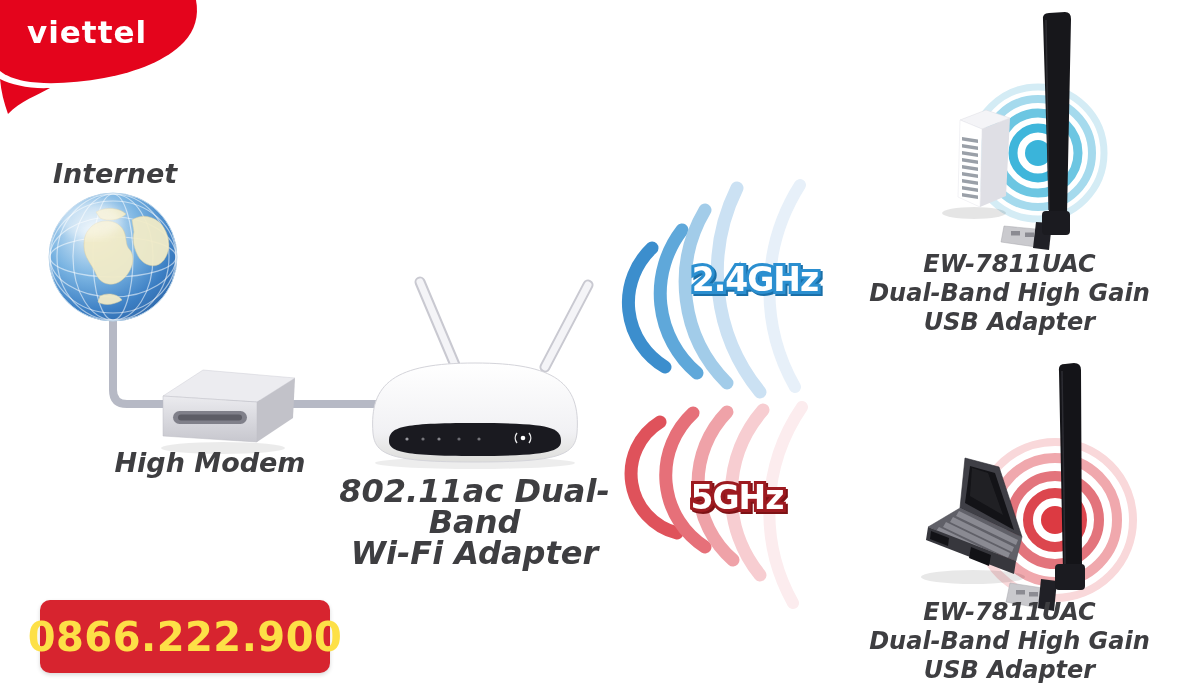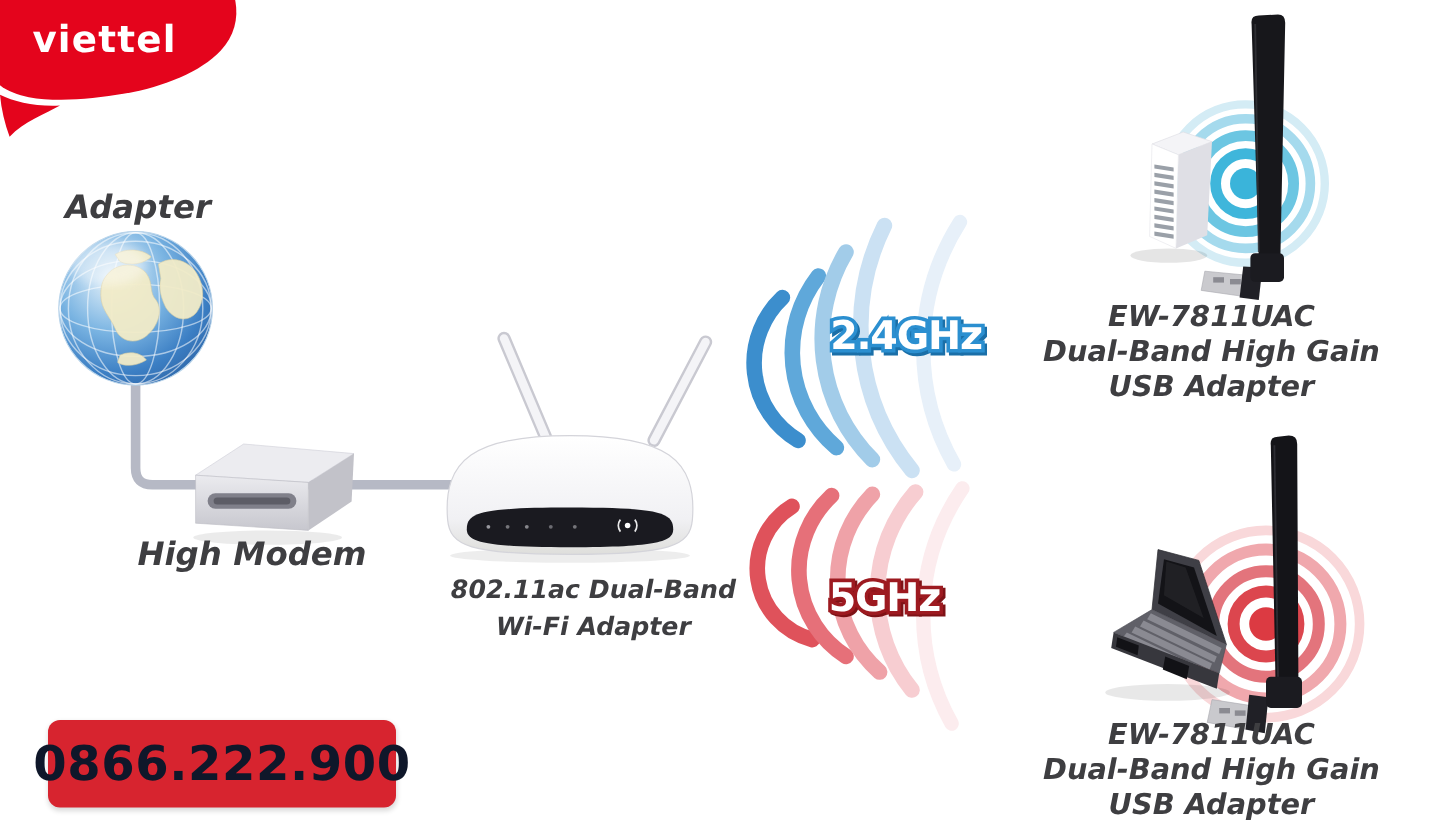--- a/index.html
+++ b/index.html
@@ -7,21 +7,21 @@
     position:relative;width:1200px;height:700px;background:#ffffff;
     overflow:hidden;font-family:"DejaVu Sans","Liberation Sans",sans-serif;
   }
   .abs{position:absolute;}
   .lbl{
     color:var(--label-text,#3e3e41);font-weight:bold;font-style:italic;
     text-align:center;line-height:1.18;
   }
   .internet-label{left:35px;top:158px;width:160px;font-size:27px;}
   .modem-label{left:105px;top:447px;width:210px;font-size:27px;}
-  .router-label{left:352px;top:476px;width:285px;font-size:21px;line-height:31px;}
+  .router-label{left:332px;top:476px;width:285px;font-size:32px;line-height:31px;}
   .adapter-label{width:295px;font-size:24px;line-height:29px;}
   .adapter-top-label{left:862px;top:250px;}
   .adapter-bottom-label{left:862px;top:598px;}
   .logo-svg{left:0;top:0;}
   .globe-svg{left:40px;top:184px;}
   .cable-svg{left:0;top:0;}
   .modem-svg{left:145px;top:358px;}
   .router-svg{left:355px;top:265px;}
   .blue-arcs-svg{left:612px;top:165px;}
   .red-arcs-svg{left:612px;top:400px;}
@@ -44,35 +44,35 @@
     font-size:33px;letter-spacing:-1px;paint-order:stroke;fill:#ffffff;}
   .band24-text{stroke:var(--band24-outline-blue,#2b8fd0);stroke-width:6px;}
   .band24-shadow{stroke:#1a6fa8;fill:#1a6fa8;stroke-width:6px;}
   .band5-text{stroke:var(--band5-outline-red,#9d1a20);stroke-width:6px;}
   .band5-shadow{stroke:#7e1216;fill:#7e1216;stroke-width:6px;}
   .phone-badge{
     left:40px;top:600px;width:290px;height:73px;border-radius:10px;
     background:var(--phone-badge-red,#d7242f);display:flex;align-items:center;justify-content:center;
     box-shadow:0 2px 4px rgba(0,0,0,0.15);
   }
-  .phone-number{color:#0f172a;font-size:40px;font-weight:bold;letter-spacing:0.5px;}
+  .phone-number{color:#fde047;font-size:40px;font-weight:bold;letter-spacing:0.5px;}
   .logo-text{font-weight:bold;font-size:31px;letter-spacing:1px;fill:#ffffff;}
 </style>
 </head>
 <body>
 
 <div class="canvas">
 
   <svg class="abs logo-svg" width="215" height="135" viewBox="0 0 215 135">
     <path d="M0 0 L196 0 C199 16 195 30 184 42 C167 60 137 72 104 78 C76 83 46 85 24 81 C15 79 6 76 0 71 Z" fill="var(--brand-red,#e4041c)"></path>
     <path d="M0 79 C12 85 30 89 50 88 C38 95 20 101 8 114 C4 103 1 91 0 79 Z" fill="var(--brand-red,#e4041c)"></path>
     <text x="27" y="43" class="logo-text">viettel</text>
   </svg>
 
-  <div class="abs lbl internet-label">Adapter</div>
+  <div class="abs lbl internet-label">Internet</div>
 
   <svg class="abs cable-svg" width="1200" height="700" viewBox="0 0 1200 700">
     <path d="M113 316 L113 390 Q113 404 127 404 L380 404" fill="none" stroke="var(--cable-gray,#b6b9c5)" stroke-width="8" stroke-linecap="round"></path>
   </svg>
 
   <svg class="abs globe-svg" width="146" height="146" viewBox="0 0 146 146">
     <defs>
       <radialGradient id="gl" cx="35%" cy="30%" r="80%">
         <stop offset="0%" stop-color="#eaf4fb"></stop>
         <stop offset="45%" stop-color="#7ab4e2"></stop>

